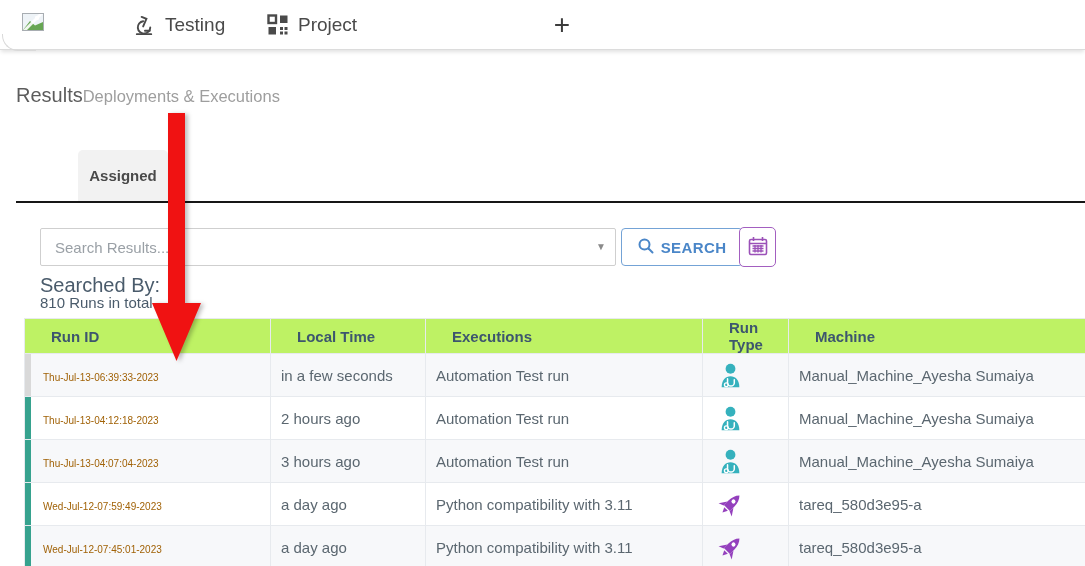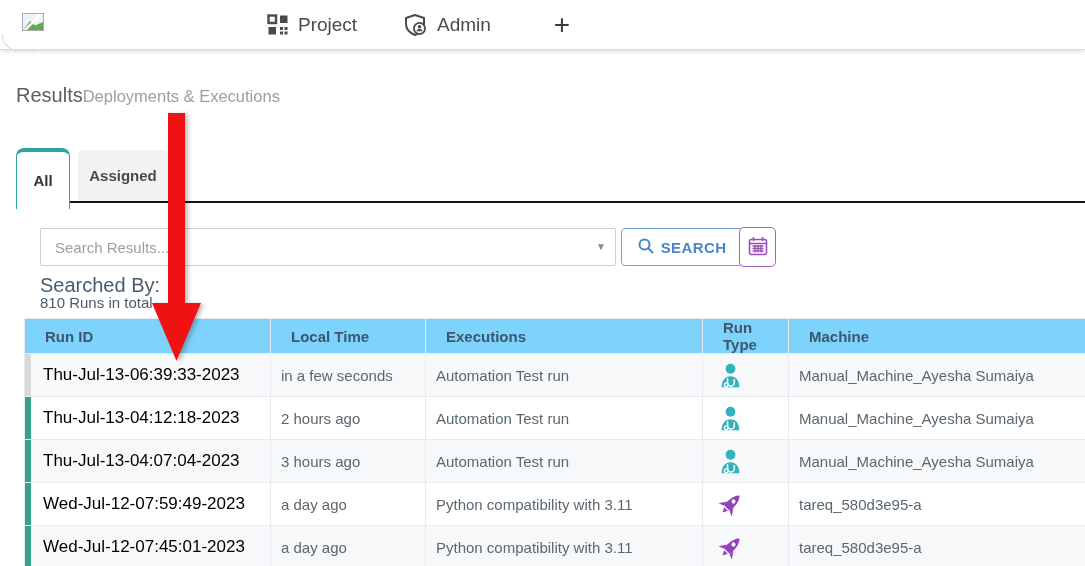--- a/index.html
+++ b/index.html
@@ -52,27 +52,27 @@
 
   .searched-by { position:absolute; left:40px; top:274px; font-size:20px; color:#4a5b6b; }
   .total-runs  { position:absolute; left:40px; top:294px; font-size:15px; color:#4a5b6b; }
 
   
   .results-table { position:absolute; left:24px; top:318px; width:1090px; border-collapse:collapse;
                    table-layout:fixed; font-size:15px; }
   .results-table col.c-runid { width:246px; } .results-table col.c-time { width:155px; }
   .results-table col.c-obj { width:277px; } .results-table col.c-type { width:86px; }
   .results-table th { height:33px; text-align:left; font-weight:700; color:#3d566e;
-                      background:#7dd3fc; border:1px solid #e7eaee; padding:0 20px; font-size:15px; }
+                      background:#bef264; border:1px solid #e7eaee; padding:0 26px; font-size:15px; }
   .results-table td { height:43px; border:1px solid #e7eaee; padding:0 10px; color:#5b6770; }
   .results-table tr.odd td { background:#f7f8fa; }
   .results-table tr.even td { background:#ffffff; }
   td.runid-cell { position:relative; padding-left:18px; }
   .row-accent { position:absolute; left:0; top:0; bottom:0; width:6px; }
-  .run-link { color:#000000; text-decoration:none; font-size:17px; cursor:pointer; }
+  .run-link { color:#a16207; text-decoration:none; font-size:10px; cursor:pointer; }
   td.type-cell { text-align:left; padding-left:14px; }
   td.type-cell svg { display:block; }
 
   
   .red-arrow { position:absolute; left:150px; top:108px; z-index:10; pointer-events:none;
                filter:drop-shadow(3px 1px 2px rgba(0,0,0,0.25)); }
 </style>
 </head>
 <body>
 
@@ -80,60 +80,57 @@
   <span class="broken-img">
     <svg width="22" height="18" viewBox="0 0 22 18">
       <rect x="0.5" y="0.5" width="21" height="17" fill="#eef3f7" stroke="#a8adb2"></rect>
       <circle cx="15" cy="5" r="2.2" fill="#ffffff"></circle>
       <path d="M1 17 L8 8 L13 12.5 L21 9 L21 17 Z" fill="#67a653"></path>
       <path d="M1 17 L17 1 L21 1 L5 17 Z" fill="#ffffff" opacity="0.9"></path>
       <rect x="0.5" y="0.5" width="21" height="17" fill="none" stroke="#a8adb2"></rect>
     </svg>
   </span>
 
+  <div class="nav-item" id="nav-testing">
+    <span>
+      <svg width="23" height="23" viewBox="0 0 24 24" fill="none" stroke="#4a4a4a" stroke-width="2" stroke-linecap="round">
+        <path d="M9 3 l5 2 -3.4 8"></path>
+        <path d="M10.6 7.5 a6.5 6.5 0 1 0 7.4 6.5"></path>
+        <path d="M4 21 h15"></path>
+        <path d="M12.5 17.5 h5"></path>
+      </svg>
+    </span>
+    <span>Testing</span>
+  </div>
 
   <div class="nav-item" id="nav-project">
     <span>
       <svg width="22" height="22" viewBox="0 0 22 22" fill="#4a4a4a">
         <rect x="1.5" y="1.5" width="7.5" height="7.5" fill="none" stroke="#4a4a4a" stroke-width="2.4"></rect>
         <rect x="13" y="1.5" width="7.5" height="7.5"></rect>
         <rect x="1.5" y="13" width="7.5" height="7.5"></rect>
         <rect x="13" y="13" width="3" height="3"></rect>
         <rect x="17.5" y="13" width="3" height="3"></rect>
         <rect x="13" y="17.5" width="3" height="3"></rect>
         <rect x="17.5" y="17.5" width="3" height="3"></rect>
       </svg>
     </span>
     <span>Project</span>
   </div>
 
-  <div class="nav-item" id="nav-admin">
-    <span>
-      <svg width="24" height="24" viewBox="0 0 24 24" fill="none">
-        <path d="M11 2 L20 5 V11 C20 16.5 16.5 19.8 11 22 C5.5 19.8 2 16.5 2 11 V5 Z" stroke="#4a4a4a" stroke-width="2" stroke-linejoin="round"></path>
-        <circle cx="15.5" cy="15.5" r="5.6" fill="#ffffff" stroke="#4a4a4a" stroke-width="1.8"></circle>
-        <circle cx="15.5" cy="13.8" r="1.7" fill="#4a4a4a"></circle>
-        <path d="M12.3 18.3 c0.6 -1.8 2 -2.4 3.2 -2.4 s2.6 0.6 3.2 2.4" fill="#4a4a4a"></path>
-      </svg>
-    </span>
-    <span>Admin</span>
-  </div>
 
   <div class="nav-plus">+</div>
   <div class="nav-curve"></div>
 </div>
 
 <div class="page-title-row">
   <span class="page-title">Results</span><span class="page-subtitle">Deployments &amp; Executions</span>
 </div>
 
 <div class="tabs-row">
-  <div class="tab tab-all">
-    <span>All</span>
-  </div>
   <div class="tab tab-assigned">
     <span>Assigned</span>
   </div>
 </div>
 
 <input class="search-input" type="text" placeholder="Search Results...." style="">
 <span class="select-caret">▼</span>
 
 <button class="search-btn">
   <span>

